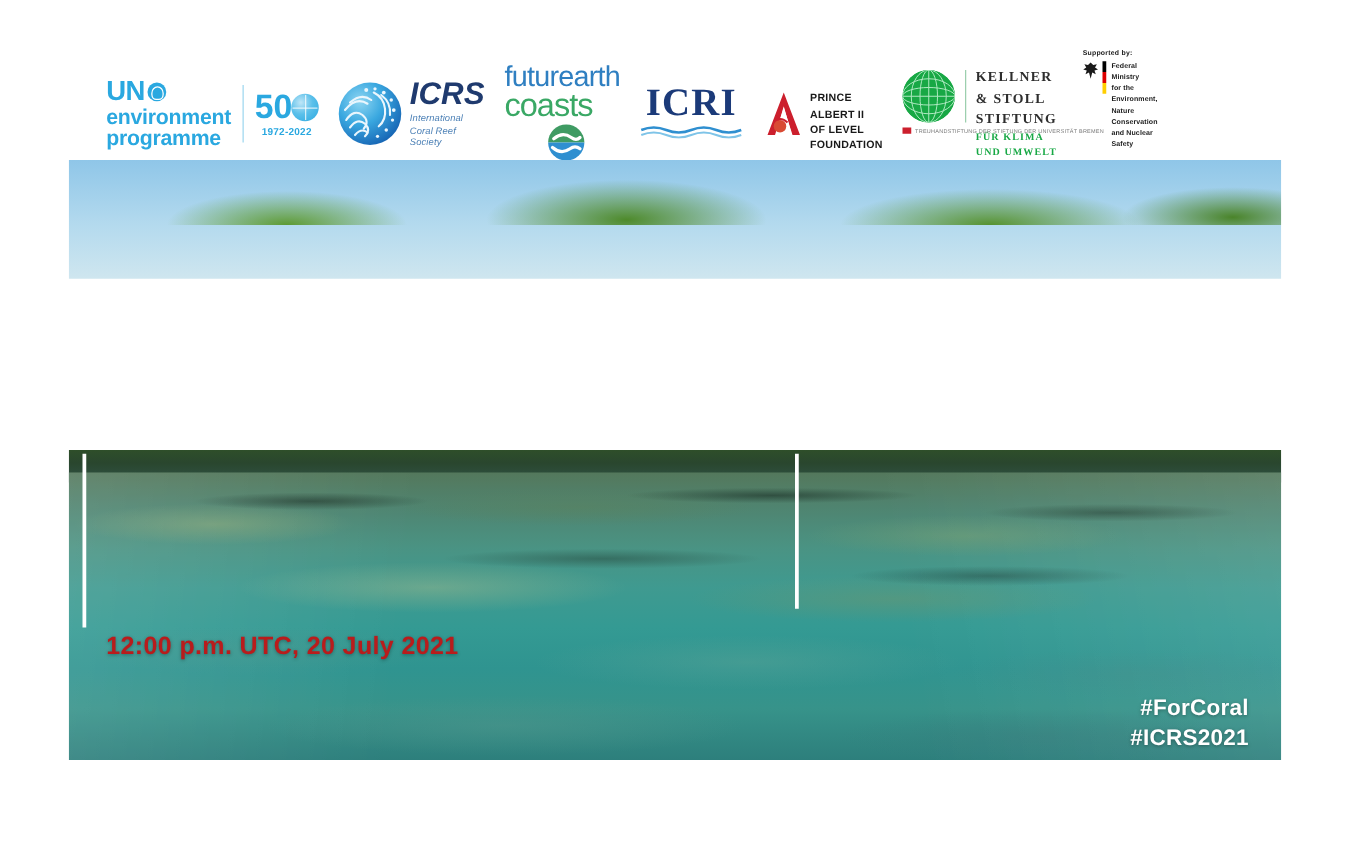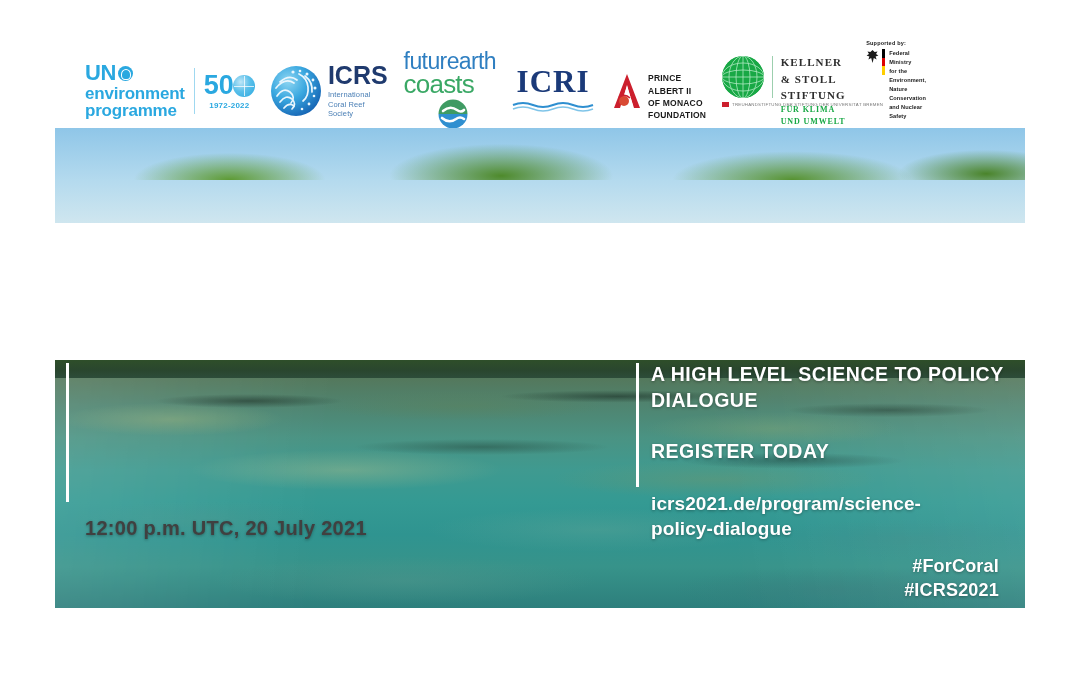--- a/index.html
+++ b/index.html
@@ -136,21 +136,21 @@
   }
   .icrs-globe {
     width: 50px; height: 50px;
     border-radius: 50%;
     background: radial-gradient(circle at 34% 30%, #8fd6f2 0%, #3aa8e0 38%, #1766b5 78%, #0d3f7d 100%);
     position: relative;
     overflow: hidden;
     flex: 0 0 auto;
   }
   .icrs-globe svg { position: absolute; left: 0; top: 0; }
-  .icrs-txt { margin-left: 7px; }
+  .icrs-txt { margin-left: 7px; font-style: italic; }
   .icrs-name {
     font-size: 25px;
     font-weight: bold;
     color: #1f3a6e;
     letter-spacing: 0px;
     line-height: 1;
   }
   .icrs-sub {
     font-size: 7.5px;
     color: #4a7fb5;
@@ -437,22 +437,22 @@
   .title {
     color: #ffffff;
     font-size: 34px;
     font-weight: bold;
     line-height: 1.32;
     letter-spacing: 0.4px;
     text-shadow: 0 1px 3px rgba(0,0,0,.30);
   }
   .datetime {
     position: absolute;
-    left: 30px; top: 389px;
-    color: #404040;
+    left: 30px; top: 378px;
+    color: #b91c1c;
     font-size: 20px;
     font-weight: bold;
     letter-spacing: 0.3px;
     text-shadow: 0 1px 3px rgba(0,0,0,.32);
   }
 
   .right-block {
     position: absolute;
     left: 596px; top: 234px;
     width: 360px;
@@ -583,21 +583,21 @@
       <div class="pa2-mark">
         <svg width="30" height="38" viewBox="0 0 30 38">
           <path d="M15 2 L28 36 L22 36 L15 14 L8 36 L2 36 Z" fill="#cc1f2d"></path>
           <path d="M15 13 L21 34 L9 34 Z" fill="#ffffff"></path>
           <circle cx="12" cy="29" r="5" fill="#d94a34"></circle>
           <path d="M7 25 q6 -4 11 1" stroke="#cc1f2d" stroke-width="1.6" fill="none"></path>
         </svg>
       </div>
       <div class="pa2-txt">
         <div>PRINCE ALBERT II</div>
-        <div>OF MONACO</div>
+        <div>OF LEVEL</div>
         <div>FOUNDATION</div>
       </div>
     </div>
 
     <div class="ks">
       <div class="ks-globe">
         <svg width="42" height="42" viewBox="0 0 42 42">
           <circle cx="21" cy="21" r="21" fill="#18a845"></circle>
           <g stroke="#bff0cf" stroke-width=".8" fill="none" opacity=".9">
             <ellipse cx="21" cy="21" rx="7" ry="21"></ellipse>
@@ -653,28 +653,19 @@
     <div class="water-sheen"></div>
   </div>
 
   <div class="overlay">
     <div class="vbar-left"></div>
     <div class="vbar-mid"></div>
 
 
     <div class="datetime">12:00 p.m. UTC, 20 July 2021</div>
 
-    <div class="right-block">
-      <div class="subhead">A HIGH LEVEL SCIENCE TO POLICY</div>
-      <div class="subhead">DIALOGUE</div>
-      <div class="register">REGISTER TODAY</div>
-      <div class="url">
-        <div>icrs2021.de/program/science-</div>
-        <div>policy-dialogue</div>
-      </div>
-    </div>
 
     <div class="hashtags">
       <div>#ForCoral</div>
       <div>#ICRS2021</div>
     </div>
   </div>
 </div>
 
 </body></html>

